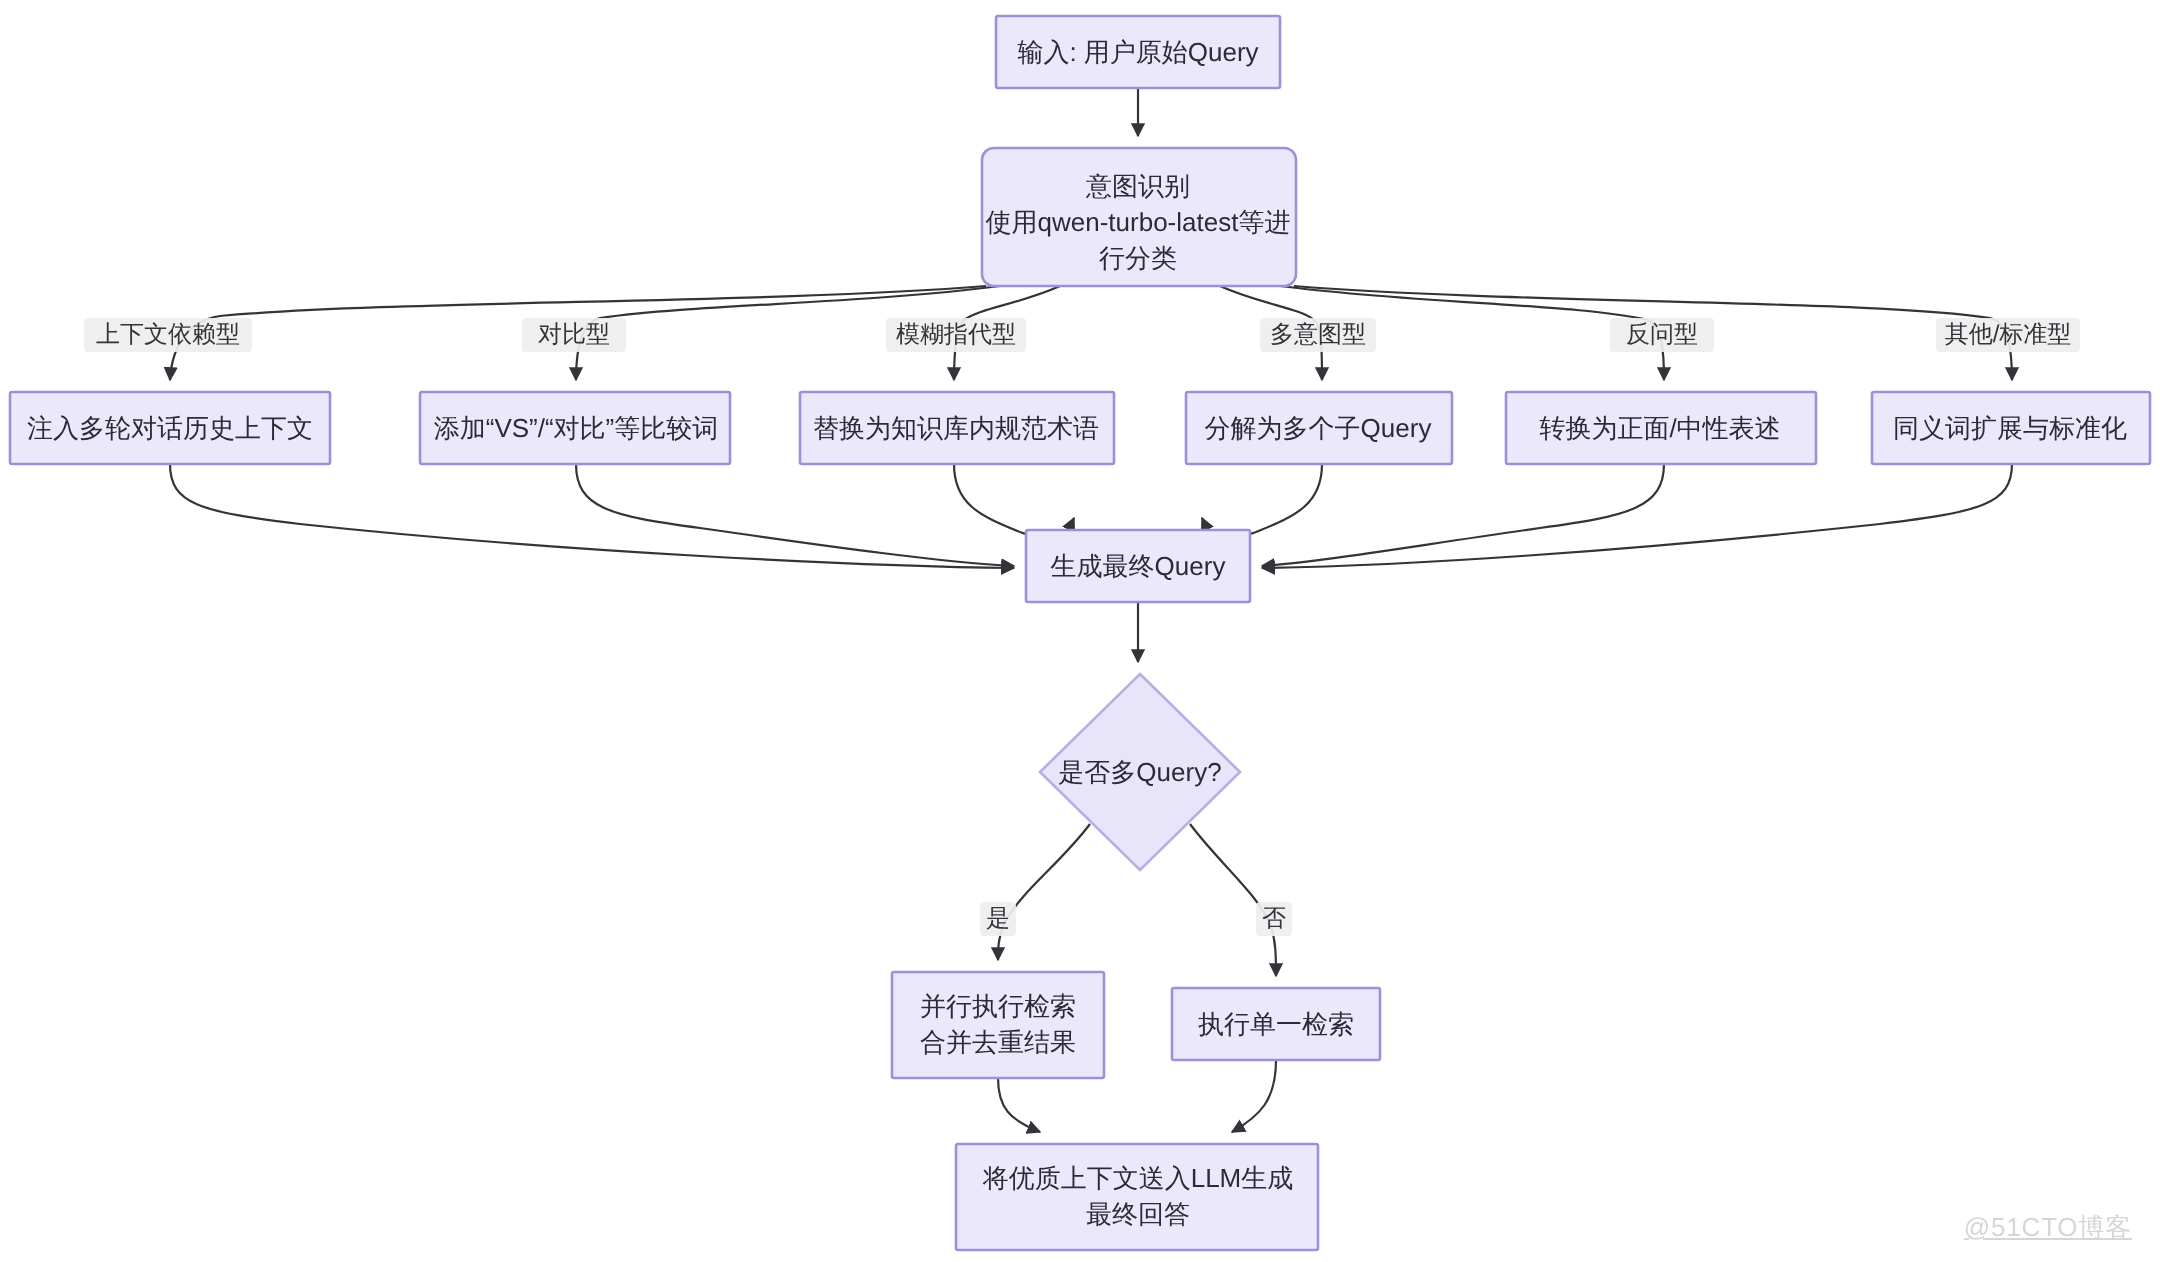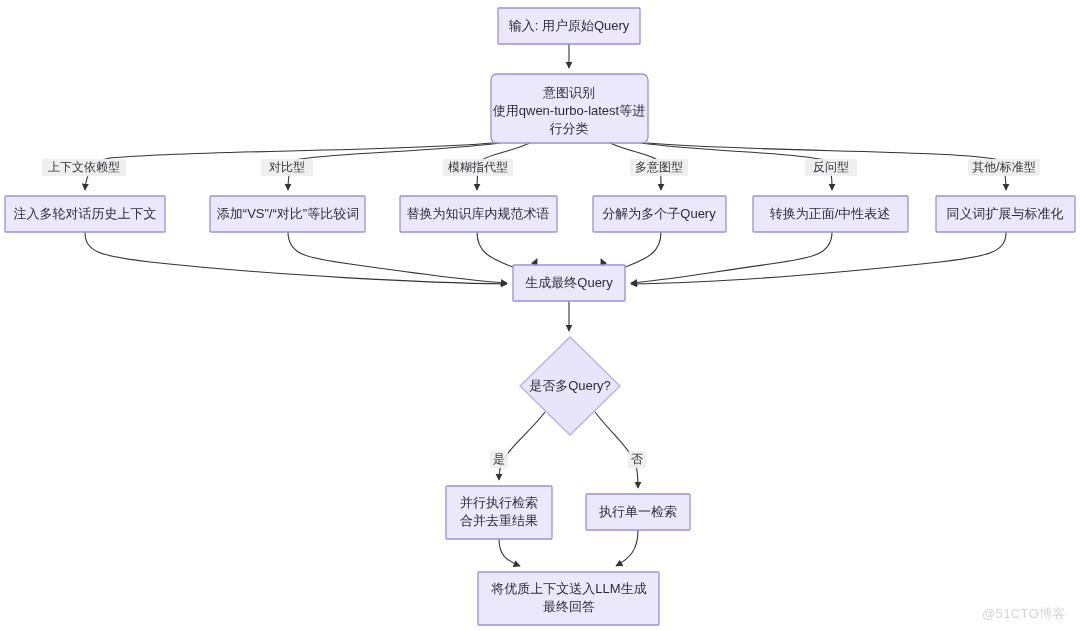--- a/index.html
+++ b/index.html
@@ -54,20 +54,21 @@
   }
   .watermark {
     position: absolute;
     right: 14px;
     bottom: 8px;
     font-family: "Liberation Sans", "DejaVu Sans", sans-serif;
     font-size: 13px;
     color: #d6d6da;
     letter-spacing: 0.4px;
     user-select: none;
+    text-decoration: underline;
   }
 </style>
 </head>
 <body>
 
 <svg id="flowchart" viewBox="0 0 1080 631" xmlns="http://www.w3.org/2000/svg">
   <defs>
     <marker id="arrow" viewBox="0 0 10 10" refX="9" refY="5" markerWidth="6.5" markerHeight="6.5" orient="auto-start-reverse">
       <path d="M 0 0 L 10 5 L 0 10 z" fill="#33333a"></path>
     </marker>

